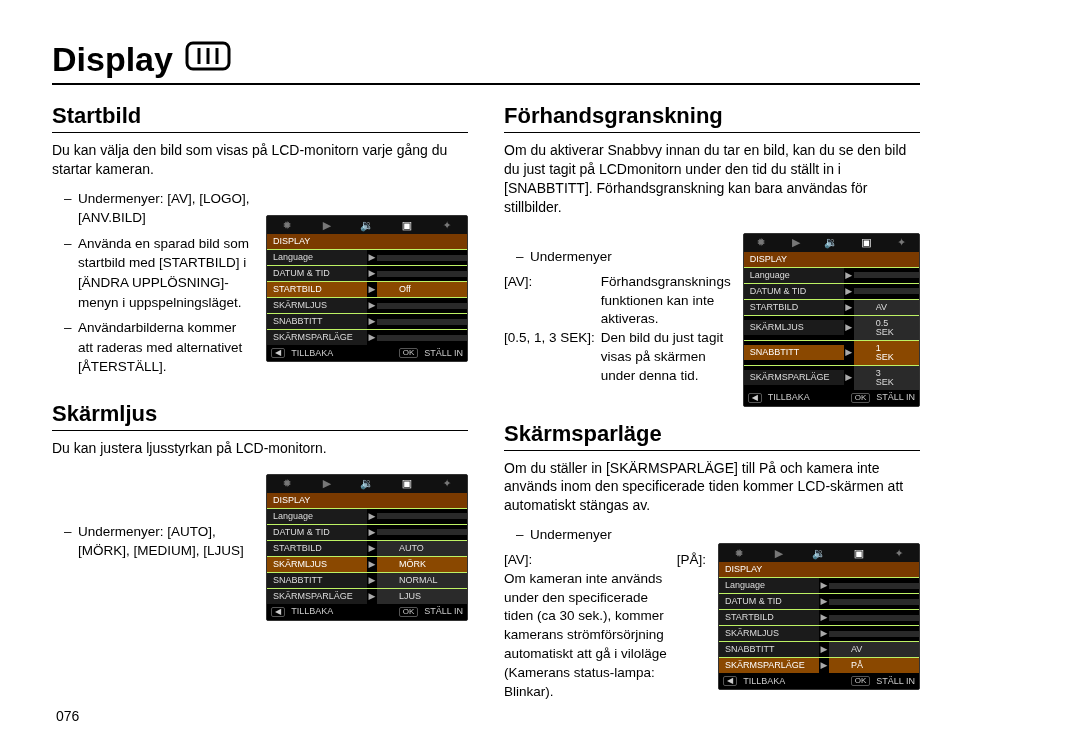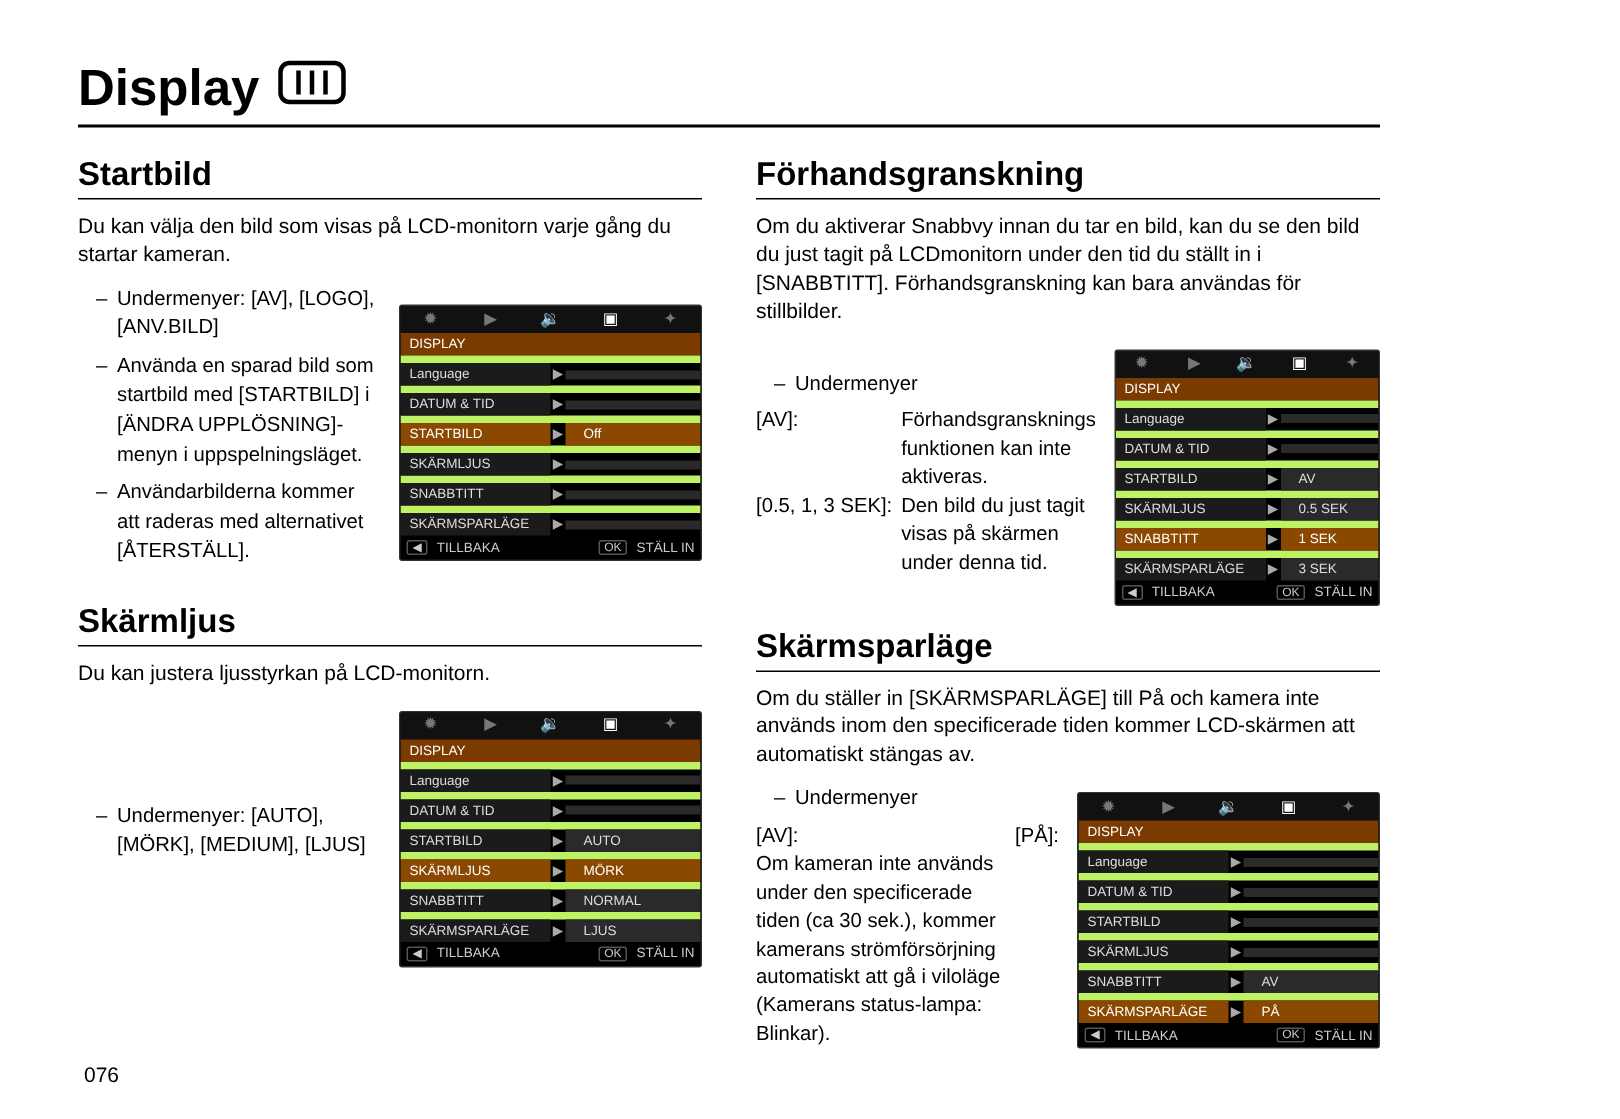--- a/index.html
+++ b/index.html
@@ -17,23 +17,23 @@
   .subdef{display:grid;grid-template-columns:auto 1fr;column-gap:6px;font-size:13.5px;line-height:1.4;}
   .subdef .k{white-space:nowrap}
   .pagenum{position:absolute;left:56px;bottom:22px;font-size:14px}
 
   
   .shot{width:200px;background:#000;border:1px solid #333;color:#ddd;font-size:9px;line-height:1;border-radius:2px;overflow:hidden;margin-left:auto;margin-top:6px}
   .shot .tabs{display:flex;background:#111;height:18px;align-items:center}
   .shot .tabs span{flex:1;text-align:center;color:#777;font-size:11px}
   .shot .tabs span.on{color:#fff}
   .shot .hdr{background:#7a3a00;color:#fff;padding:3px 6px;font-size:9px}
-  .shot .row{display:flex;align-items:center;border-top:5px solid #bef264}
+  .shot .row{display:flex;align-items:center;border-top:1px solid #bef264}
   .shot .row .c1{width:88px;padding:3px 6px;background:#1b1b1b}
-  .shot .row .c2{flex:1;padding:3px 12px;background:#2a2a2a}
+  .shot .row .c2{flex:1;padding:3px 22px;background:#2a2a2a}
   .shot .row.sel .c1{background:#8a4800;color:#fff}
   .shot .row .arr{width:10px;text-align:center;color:#aaa;font-size:9px}
   .shot .row.sel .c2,.shot .row .c2.hl{background:#8a4800;color:#fff}
   .shot .foot{display:flex;background:#000;padding:3px 4px;gap:6px;align-items:center}
   .shot .foot span{color:#ccc}
   .shot .foot .key{background:#000;border:1px solid #555;border-radius:2px;padding:0 3px;font-size:8px}
 
   .flexrow{display:flex;gap:12px;align-items:center}
   .flexrow .txt{flex:1}
 </style>

